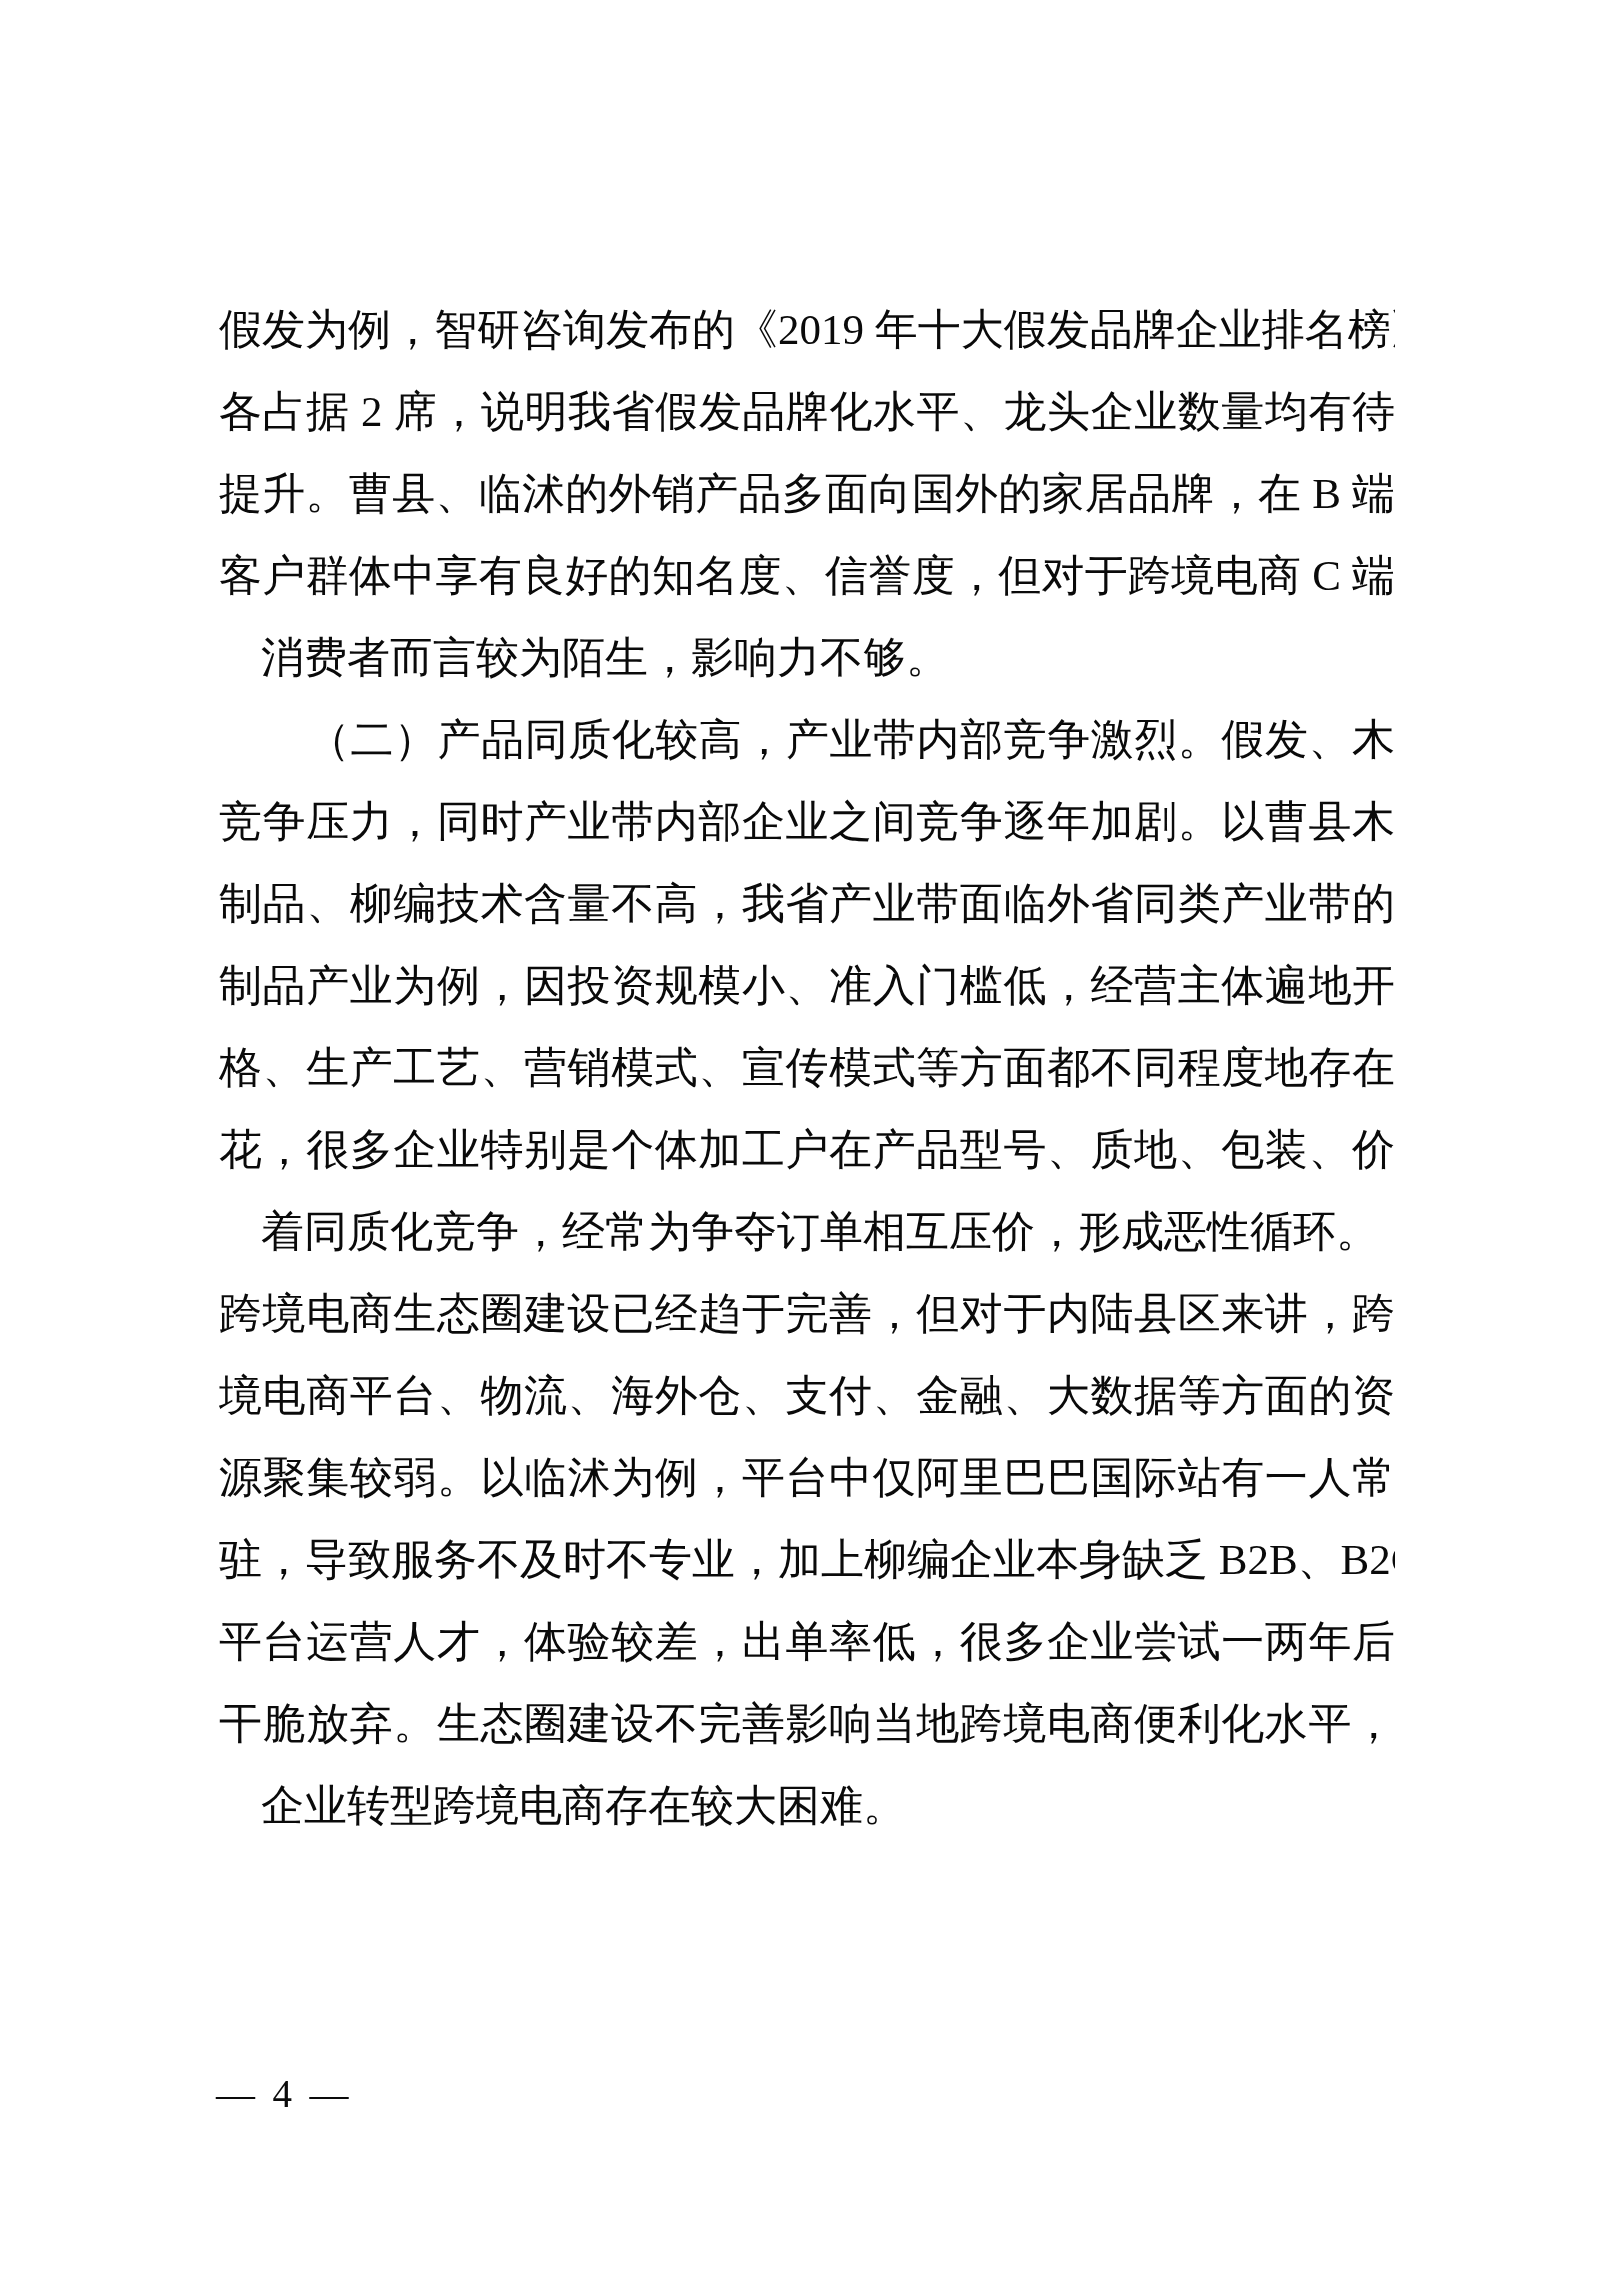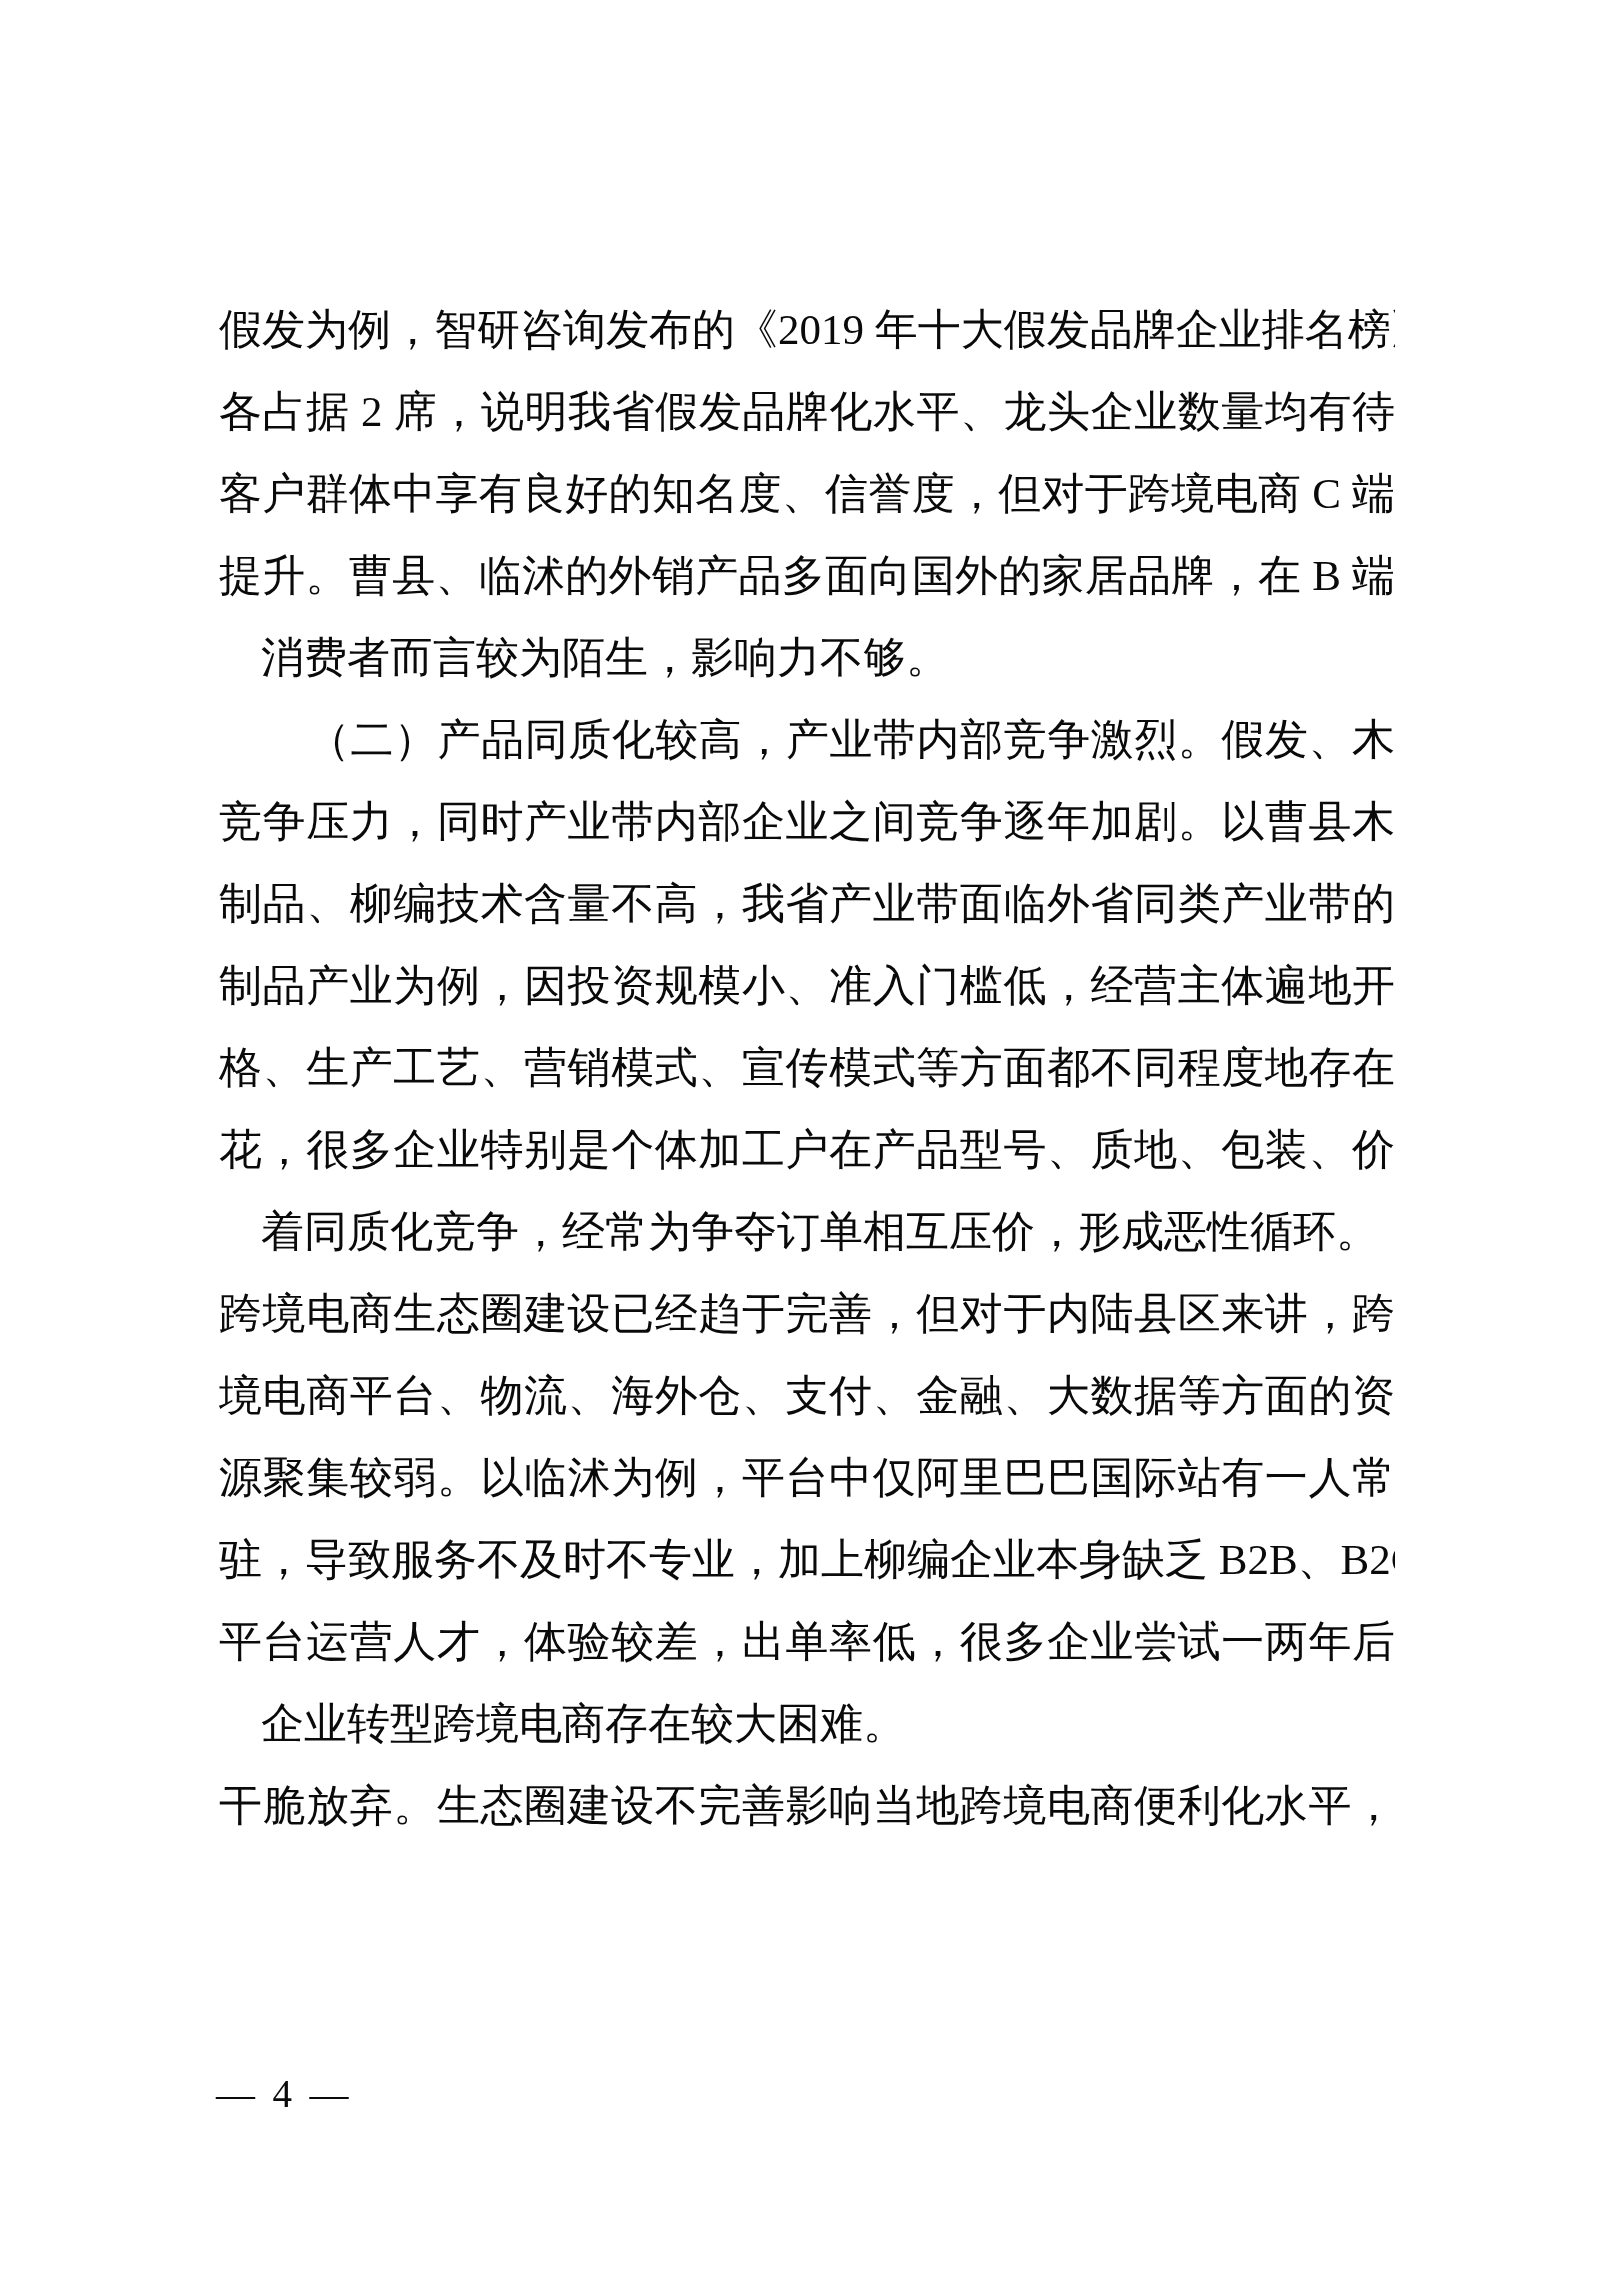--- a/index.html
+++ b/index.html
@@ -50,33 +50,33 @@
     color: #0a0a0a;
   }
 </style>
 </head>
 <body>
 
 <div class="page">
   <div class="body-text">
       <div class="line">假发为例，智研咨询发布的《2019 年十大假发品牌企业排名榜》，</div>
       <div class="line">各占据 2 席，说明我省假发品牌化水平、龙头企业数量均有待</div>
+      <div class="line">提升。曹县、临沭的外销产品多面向国外的家居品牌，在 B 端</div>
       <div class="line">客户群体中享有良好的知名度、信誉度，但对于跨境电商 C 端</div>
-      <div class="line">提升。曹县、临沭的外销产品多面向国外的家居品牌，在 B 端</div>
       <div class="line para-end">消费者而言较为陌生，影响力不够。</div>
       <div class="line indent">（二）产品同质化较高，产业带内部竞争激烈。假发、木</div>
       <div class="line">竞争压力，同时产业带内部企业之间竞争逐年加剧。以曹县木</div>
       <div class="line">制品、柳编技术含量不高，我省产业带面临外省同类产业带的</div>
       <div class="line">制品产业为例，因投资规模小、准入门槛低，经营主体遍地开</div>
       <div class="line">格、生产工艺、营销模式、宣传模式等方面都不同程度地存在</div>
       <div class="line">花，很多企业特别是个体加工户在产品型号、质地、包装、价</div>
       <div class="line para-end">着同质化竞争，经常为争夺订单相互压价，形成恶性循环。</div>
       <div class="line">跨境电商生态圈建设已经趋于完善，但对于内陆县区来讲，跨</div>
       <div class="line">境电商平台、物流、海外仓、支付、金融、大数据等方面的资</div>
       <div class="line">源聚集较弱。以临沭为例，平台中仅阿里巴巴国际站有一人常</div>
       <div class="line">驻，导致服务不及时不专业，加上柳编企业本身缺乏 B2B、B2C</div>
       <div class="line">平台运营人才，体验较差，出单率低，很多企业尝试一两年后</div>
+      <div class="line">干脆放弃。生态圈建设不完善影响当地跨境电商便利化水平，</div>
       <div class="line para-end">企业转型跨境电商存在较大困难。</div>
-      <div class="line">干脆放弃。生态圈建设不完善影响当地跨境电商便利化水平，</div>
     </div>
   <div class="page-number">— 4 —</div>
 </div>
 
 
 </body></html>

